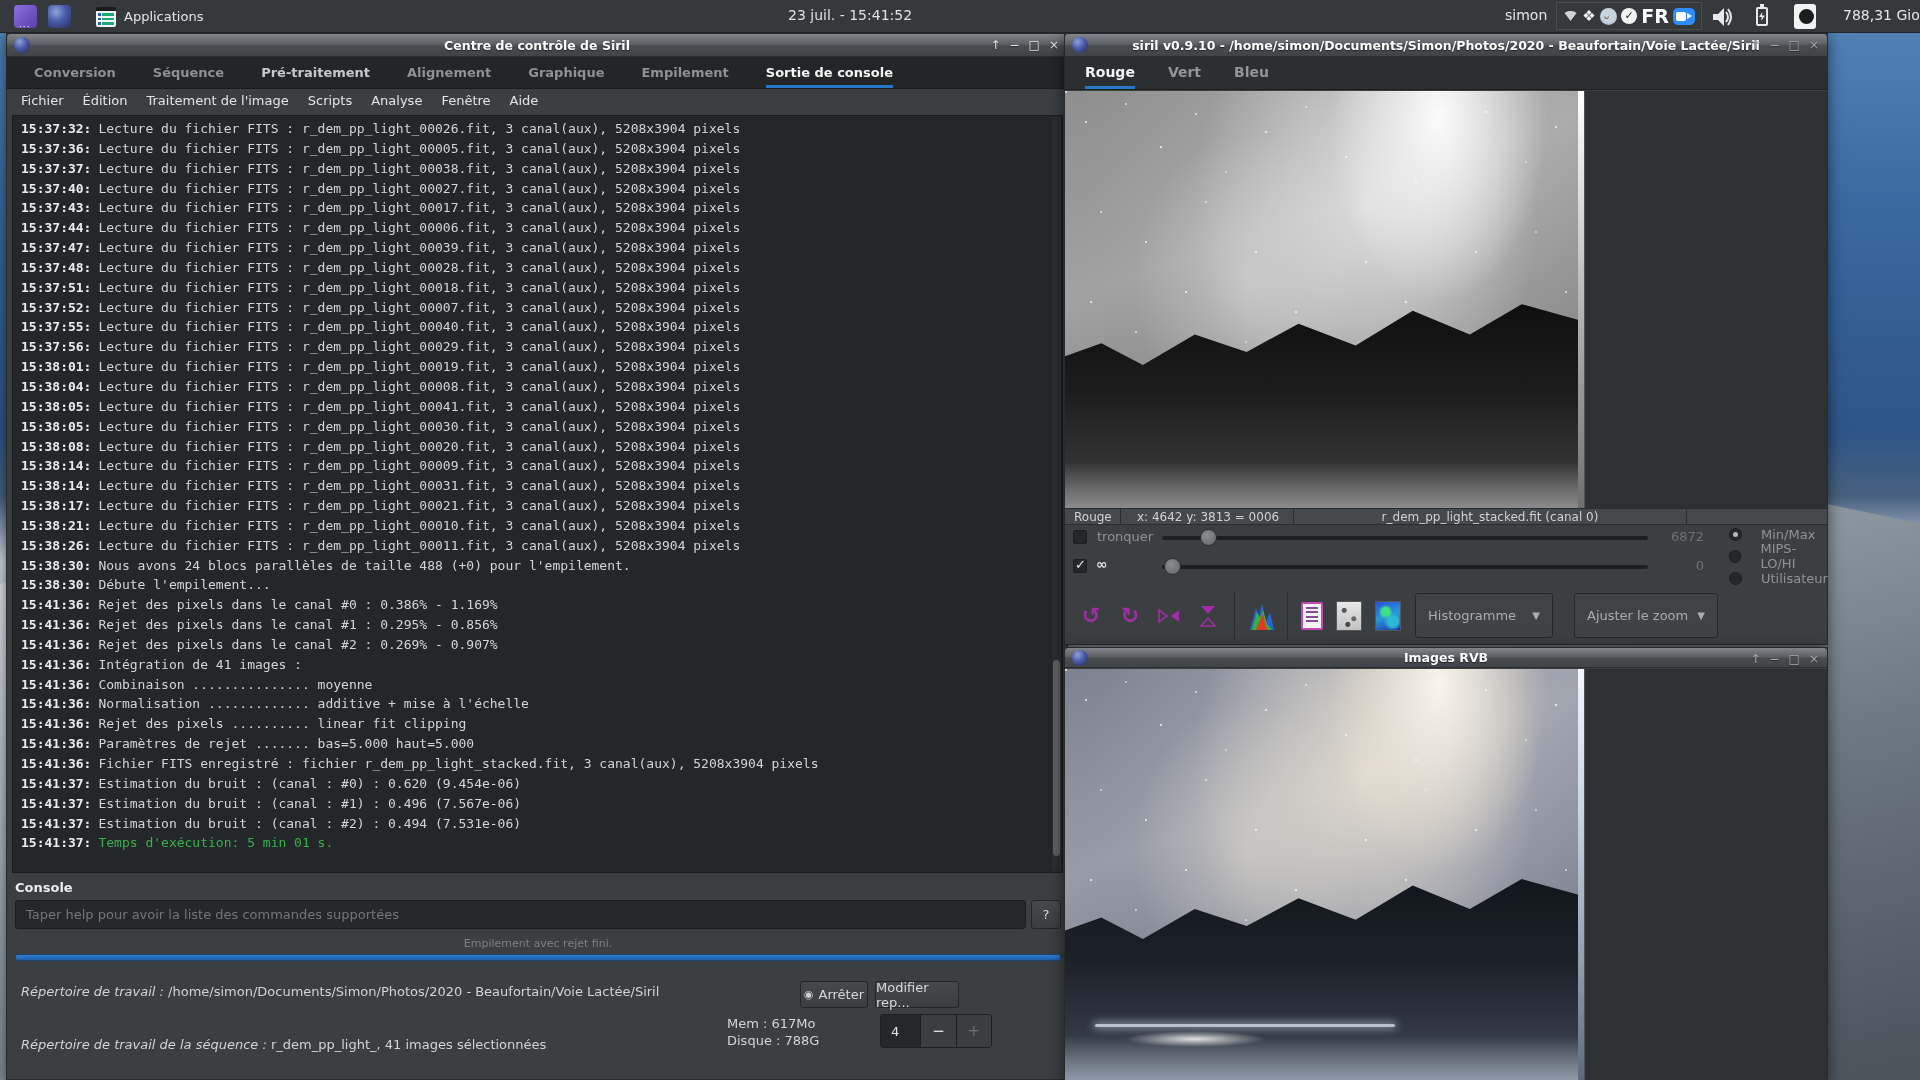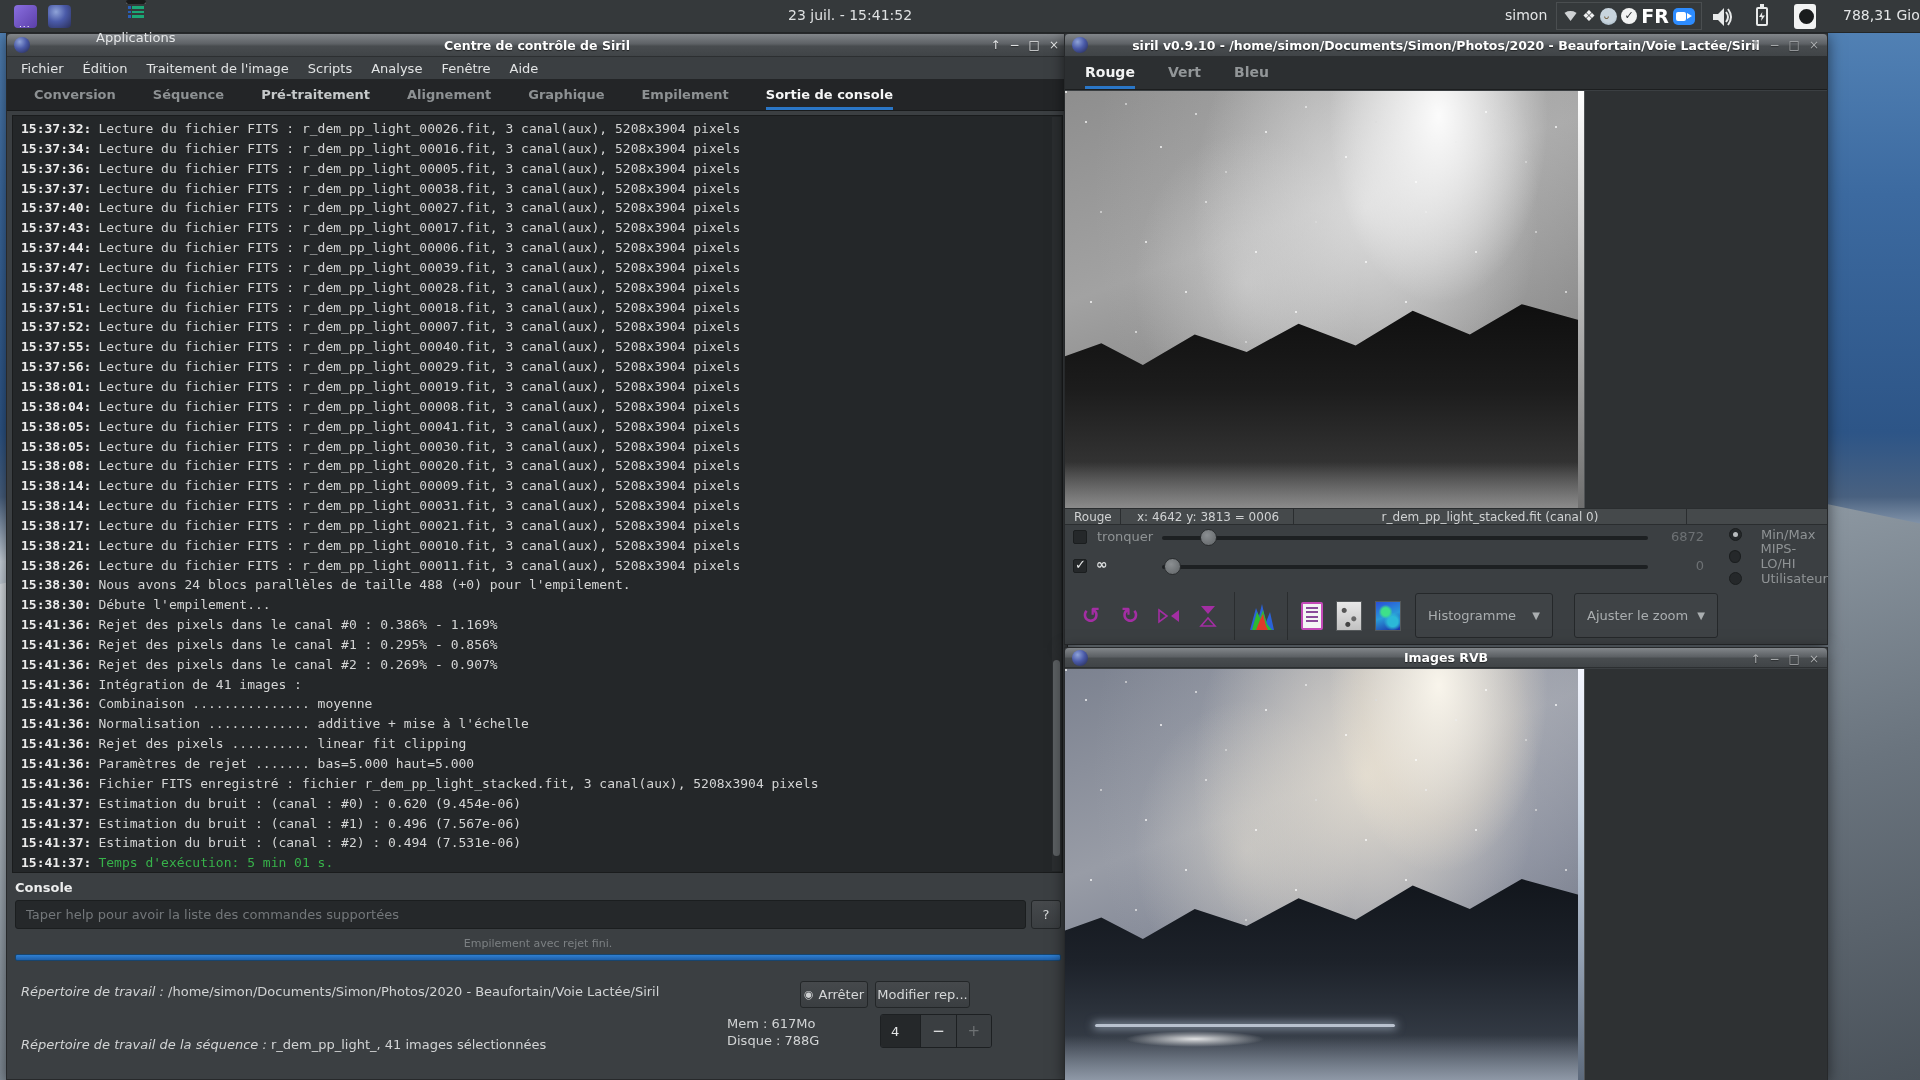--- a/index.html
+++ b/index.html
@@ -14,21 +14,21 @@
     background:linear-gradient(165deg,#f2f5f8 0%,#c3ccd4 22%,#8e99a3 45%,#6a747e 70%,#4a525a 100%);
     clip-path:polygon(0 18%,18% 6%,38% 16%,55% 2%,72% 12%,88% 0,100% 8%,100% 100%,0 100%); }
 
   
   #panel { left:0; top:0; width:1920px; height:33px; background:#35393b; z-index:50;
     border-bottom:1px solid #232627; color:#e4e6e7; font-size:13px; }
   #panel .plauncher { position:absolute; top:5px; width:23px; height:23px; border-radius:4px; }
   #launcher1 { left:14px; background:linear-gradient(135deg,#8a6fe0,#5b3fa8); }
   #launcher1::after { content:"..."; position:absolute; left:5px; bottom:-1px; color:#fff; font-size:9px; letter-spacing:1px; }
   #launcher2 { left:48px; border-radius:50%; background:radial-gradient(circle at 35% 30%,#8fa3d8 0%,#4a5aa8 45%,#2a2f58 100%); }
-  #apps-btn { position:absolute; left:86px; top:0; height:33px; display:flex; align-items:center; gap:26px; padding:0 10px;flex-direction:column; }
+  #apps-btn { position:absolute; left:86px; top:0; height:33px; display:flex; align-items:center; gap:8px; padding:0 10px; }
   .apps-ico { width:20px; height:20px; background:#f4f6f6; border-radius:2px; position:relative; border-top:4px solid #1a1a1a; }
   .apps-ico::after { content:""; position:absolute; left:6px; top:2px; right:2px; height:12px;
      background:repeating-linear-gradient(180deg,#1ba876 0 2.6px,transparent 2.6px 4.6px); }
   .apps-ico::before { content:""; position:absolute; left:2px; top:2px; width:3px; height:12px;
      background:repeating-linear-gradient(180deg,#2a5fb8 0 2.6px,transparent 2.6px 4.6px); }
   #clock { position:absolute; left:788px; top:7px; font-size:14px; color:#dfe1e2; }
   #user-label { position:absolute; left:1505px; top:7px; font-size:14px; }
   #tray { position:absolute; left:1556px; top:2px; height:28px; width:146px; border:1px solid #4a4e50;
     display:flex; align-items:center; justify-content:space-around; padding:0 4px; }
   .wifi { width:15px; height:10px; background:#cfd2d4; clip-path:polygon(50% 100%,0 0,100% 0); border-radius:50% 50% 0 0; }
@@ -89,21 +89,21 @@
   #help-btn { width:30px; }
   #progress-text { position:absolute; left:0; top:903px; width:1062px; text-align:center; font-size:11px; color:#7c8083; }
   #progress-bar { position:absolute; left:8px; top:920px; width:1046px; height:7px; border-radius:2px;
     background:linear-gradient(180deg,#2f7fd2,#1f5fa8); border:1px solid #17456f; }
 
   #workdir-row { position:absolute; left:14px; top:950px; font-size:13px; color:#d2d4d5; white-space:nowrap; }
   #seqdir-row  { position:absolute; left:14px; top:1003px; font-size:13px; color:#d2d4d5; white-space:nowrap; }
   .lab-italic { font-style:italic; }
   #stop-btn { position:absolute; left:793px; top:947px; width:68px; height:27px; gap:5px; }
   #stop-btn .rec { font-size:11px; color:#cfd1d2; }
-  #chdir-btn { position:absolute; left:868px; top:947px; width:95px; height:27px; }
+  #chdir-btn { position:absolute; left:868px; top:947px; width:84px; height:27px; }
   #mem-block { position:absolute; left:720px; top:981px; width:146px; text-align:left; font-size:13px; color:#d2d4d5; line-height:17px; }
   #spinbox { position:absolute; left:873px; top:980px; width:112px; height:34px; display:flex;
     border:1px solid #1d2022; border-radius:3px; overflow:hidden; }
   #spin-value { width:40px; background:#25282a; color:#e4e6e7; font-size:13px; display:flex; align-items:center; padding-left:10px; }
   .spin-btn { width:36px; background:#3a3e41; border-left:1px solid #1d2022; color:#e0e2e3; font-size:15px;
     display:flex; align-items:center; justify-content:center; }
   .spin-btn.dim2 { color:#6e7274; }
 
   
   #img-win { left:1064px; top:33px; width:764px; height:612px; }
@@ -246,52 +246,49 @@
     <span class="ticon"></span>
     <span class="ttext">Centre de contrôle de Siril</span>
     <span class="wctrl">
       <span class="wbtn">↑</span>
       <span class="wbtn">−</span>
       <span class="wbtn">□</span>
       <span class="wbtn">×</span>
     </span>
   </div>
 
+  <div id="main-tabs">
+
+  <span class="tab">Conversion</span>
+      <span class="tab">Séquence</span>
+      <span class="tab lit">Pré-traitement</span>
+      <span class="tab">Alignement</span>
+      <span class="tab">Graphique</span>
+      <span class="tab">Empilement</span>
+      <span class="tab active">Sortie de console</span>
+    </div>
+
   <div id="menubar">
 
   <span class="menu-item">Fichier</span>
       <span class="menu-item">Édition</span>
       <span class="menu-item">Traitement de l'image</span>
       <span class="menu-item">Scripts</span>
       <span class="menu-item">Analyse</span>
       <span class="menu-item">Fenêtre</span>
       <span class="menu-item">Aide</span>
     </div>
 
-  <div id="main-tabs">
-
-  <span class="tab">Conversion</span>
-      <span class="tab">Séquence</span>
-      <span class="tab lit">Pré-traitement</span>
-      <span class="tab">Alignement</span>
-      <span class="tab">Graphique</span>
-      <span class="tab">Empilement</span>
-      <span class="tab active">Sortie de console</span>
-    </div>
-
   <div id="log-area">
     <div>
 
         <div class="logline">
           <span class="lt">15:37:32:</span><span class="lm">Lecture du fichier FITS : r_dem_pp_light_00026.fit, 3 canal(aux), 5208x3904 pixels</span>
         </div>
 
-        <div class="logline">
-          <span class="lt">15:37:34:</span><span class="lm">Lecture du fichier FITS : r_dem_pp_light_00016.fit, 3 canal(aux), 5208x3904 pixels</span>
-        </div>
 
         <div class="logline">
           <span class="lt">15:37:36:</span><span class="lm">Lecture du fichier FITS : r_dem_pp_light_00005.fit, 3 canal(aux), 5208x3904 pixels</span>
         </div>
 
         <div class="logline">
           <span class="lt">15:37:37:</span><span class="lm">Lecture du fichier FITS : r_dem_pp_light_00038.fit, 3 canal(aux), 5208x3904 pixels</span>
         </div>
 
         <div class="logline">

